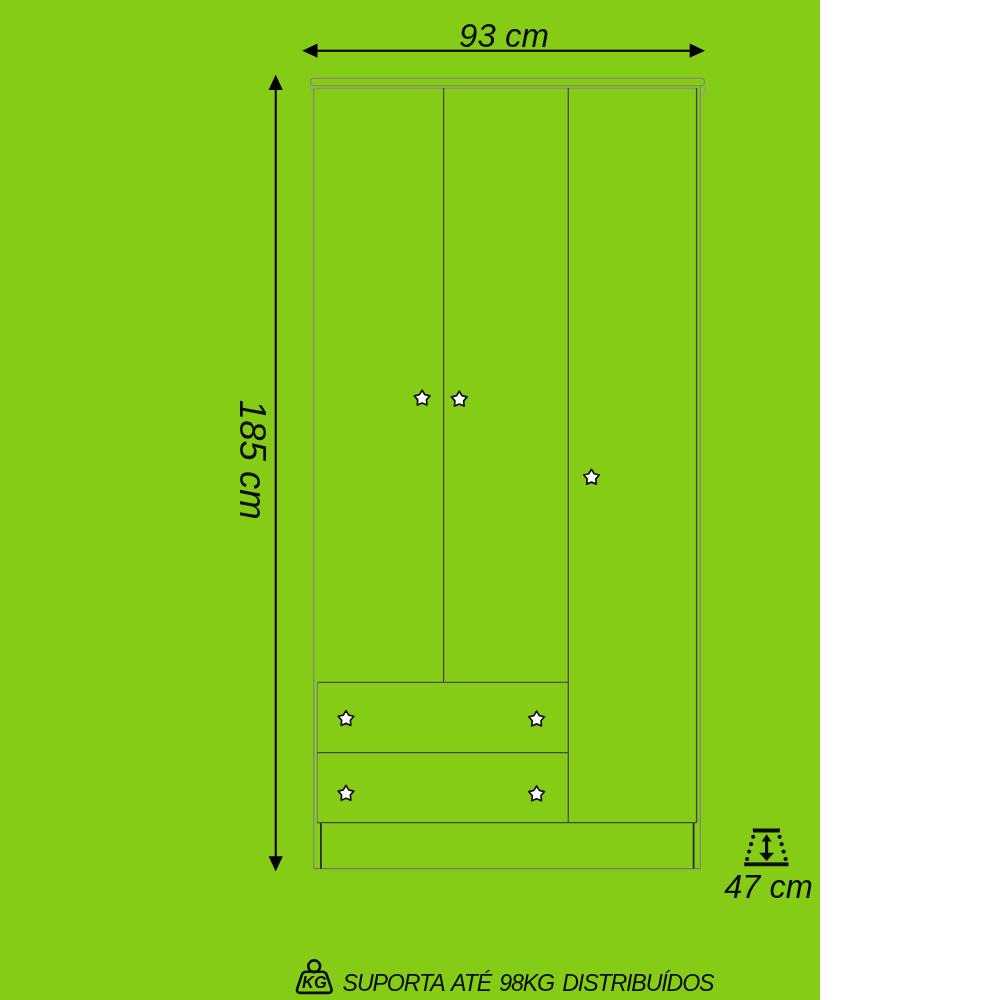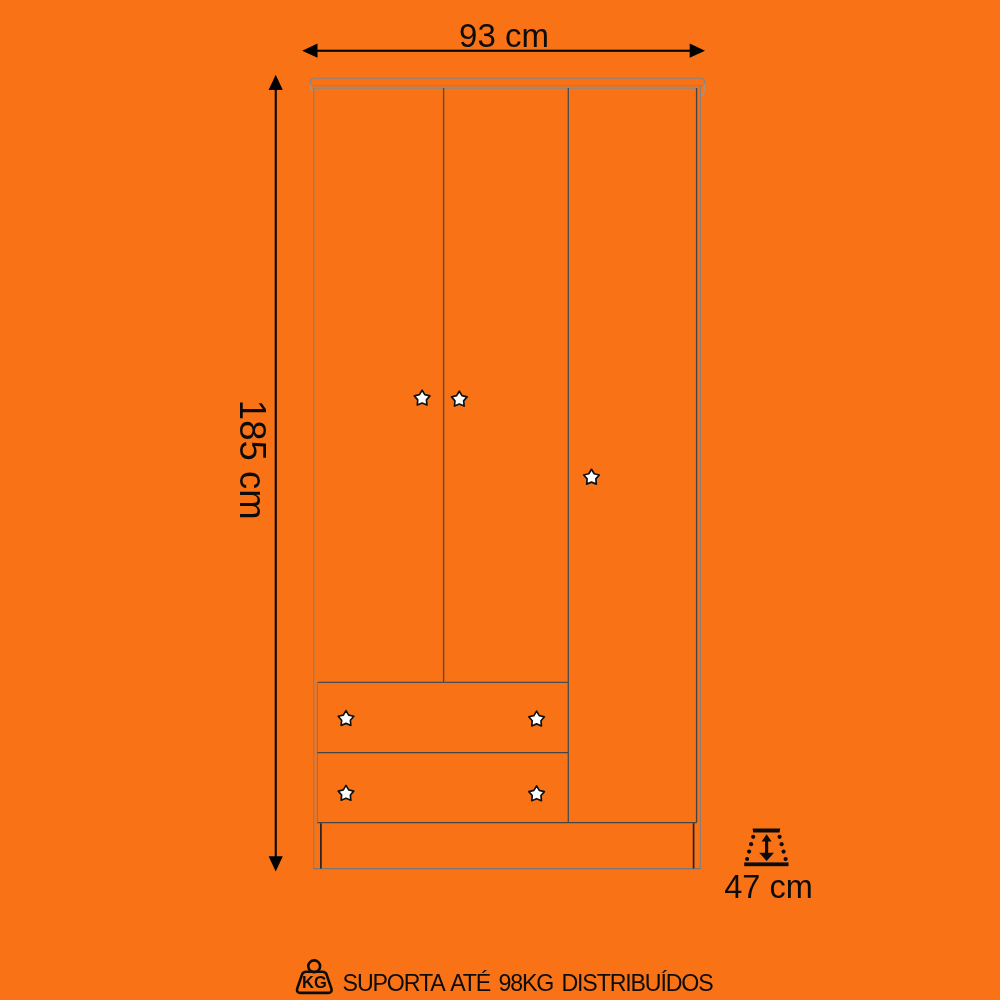--- a/index.html
+++ b/index.html
@@ -1,17 +1,17 @@
 <!DOCTYPE html>
 <html><head>
 <meta charset="utf-8">
 <style>
   html,body{margin:0;padding:0;background:#ffffff;}
-  .page{position:relative;width:1000px;height:1000px;background:#f97316;overflow:hidden;
-        font-family:"Liberation Sans", sans-serif;}
+  .page{position:relative;width:820px;height:1000px;background:#84cc16;overflow:hidden;
+        font-family:"Liberation Sans", sans-serif;font-style:italic;}
   svg{position:absolute;left:0;top:0;}
   text{font-family:"Liberation Sans", sans-serif;fill:#0c0c0c;}
 </style>
 </head>
 <body>
 
 <div class="page">
 <svg width="1000" height="1000" viewBox="0 0 1000 1000">
 
   <text x="504" y="47" font-size="33" text-anchor="middle">93 cm</text>

